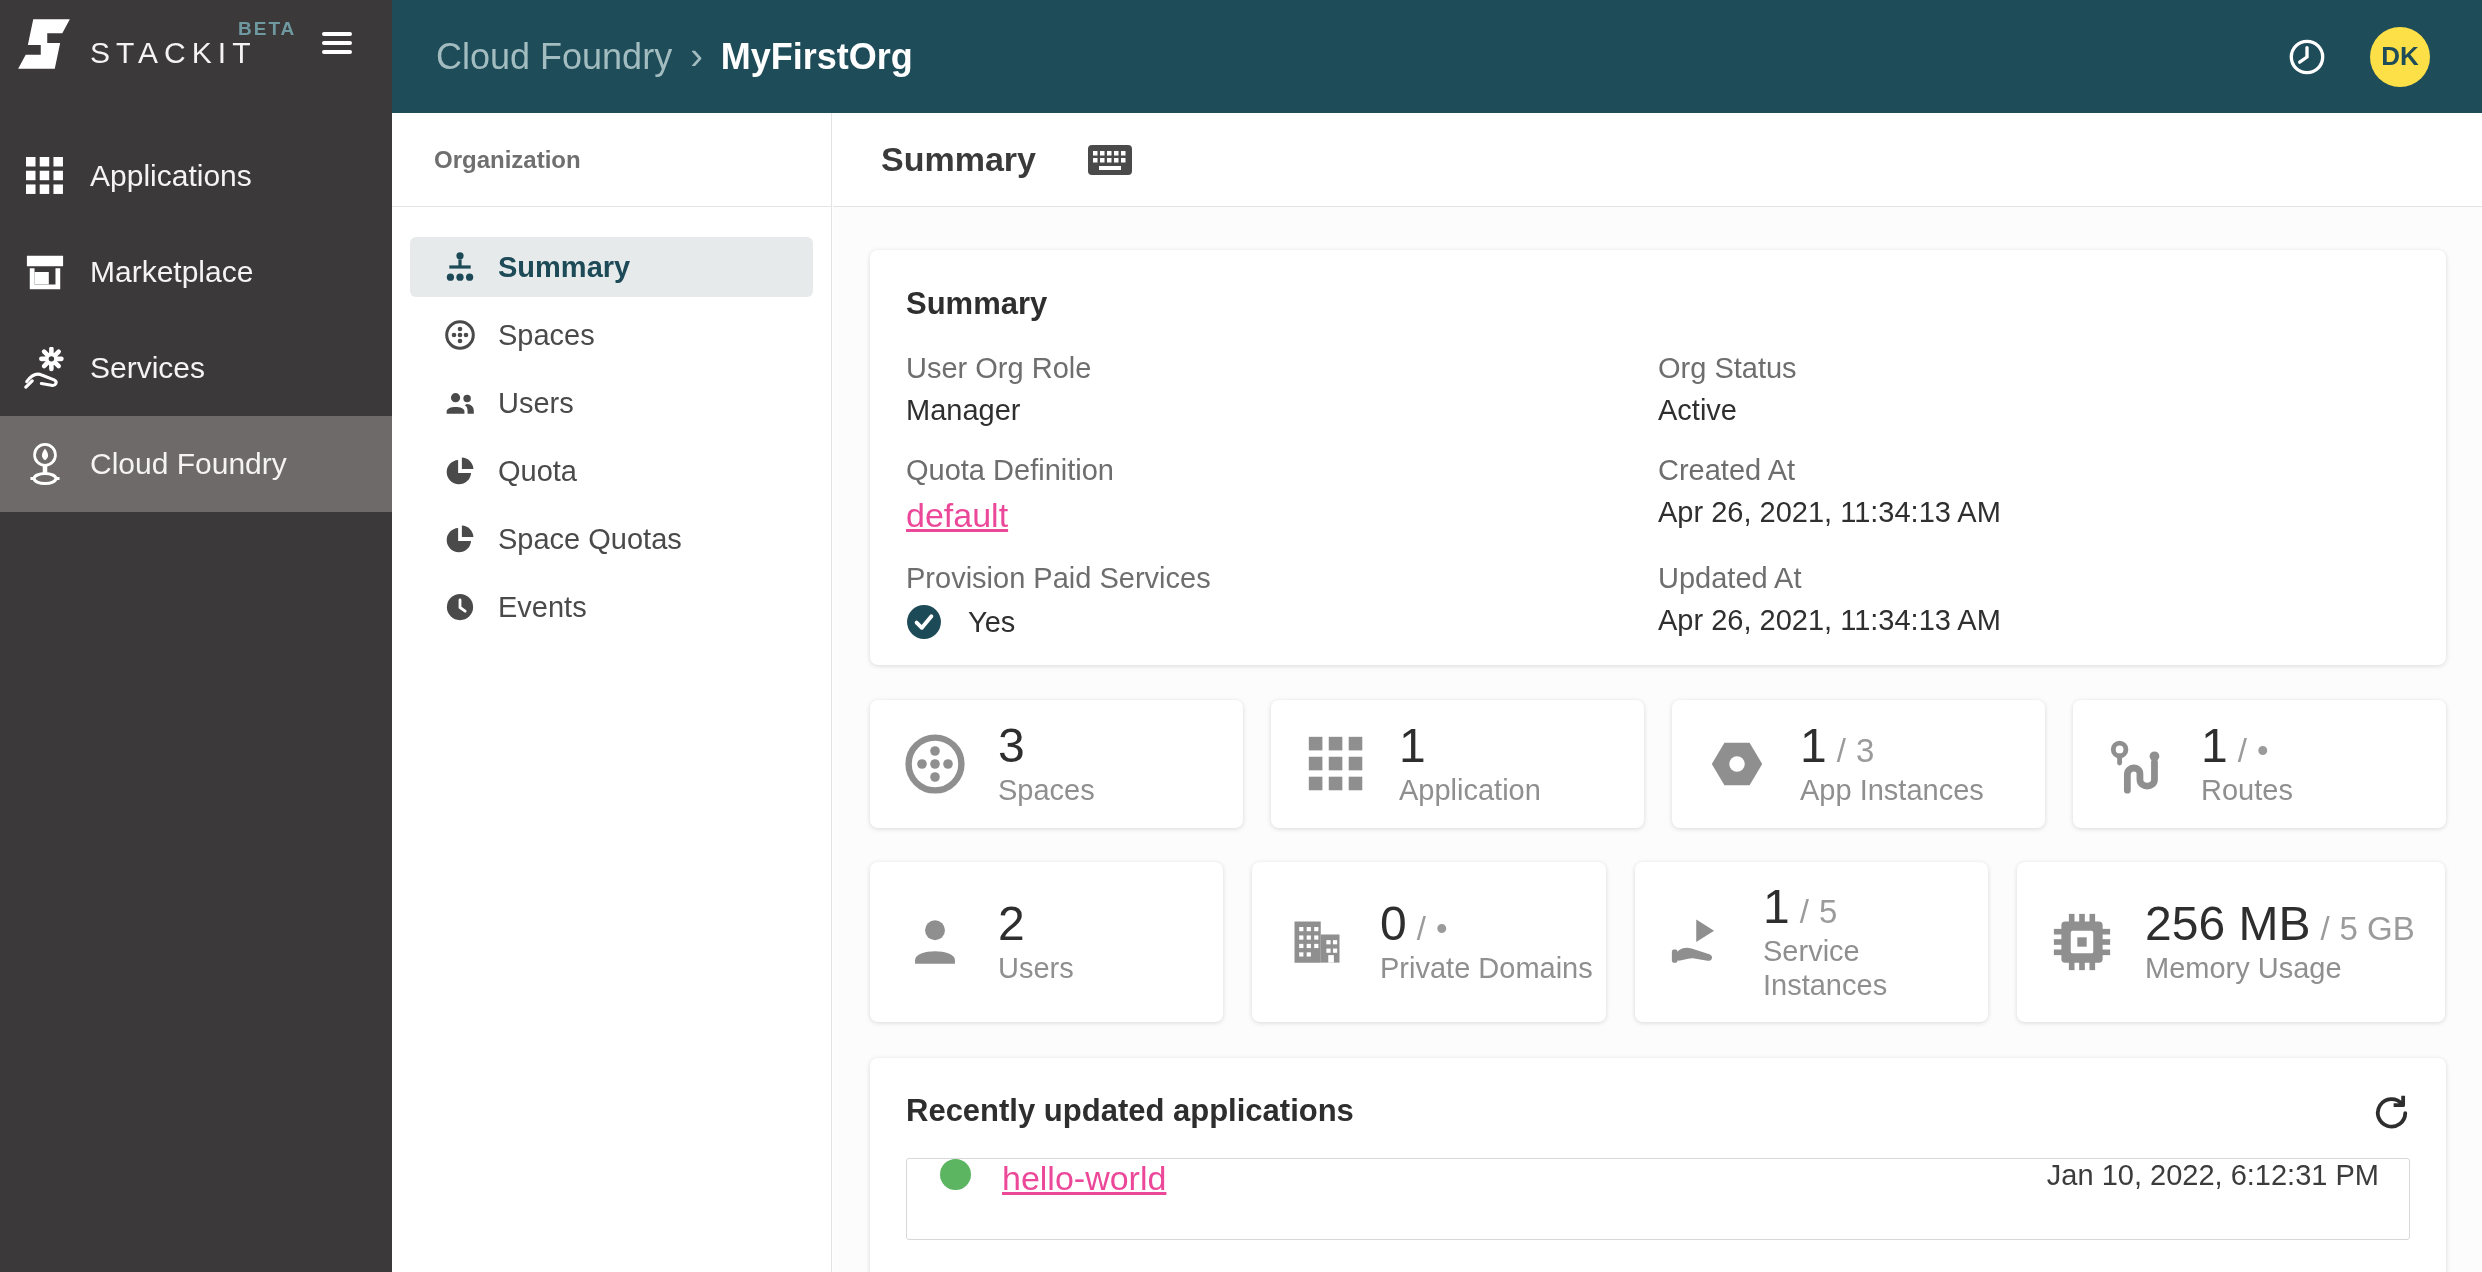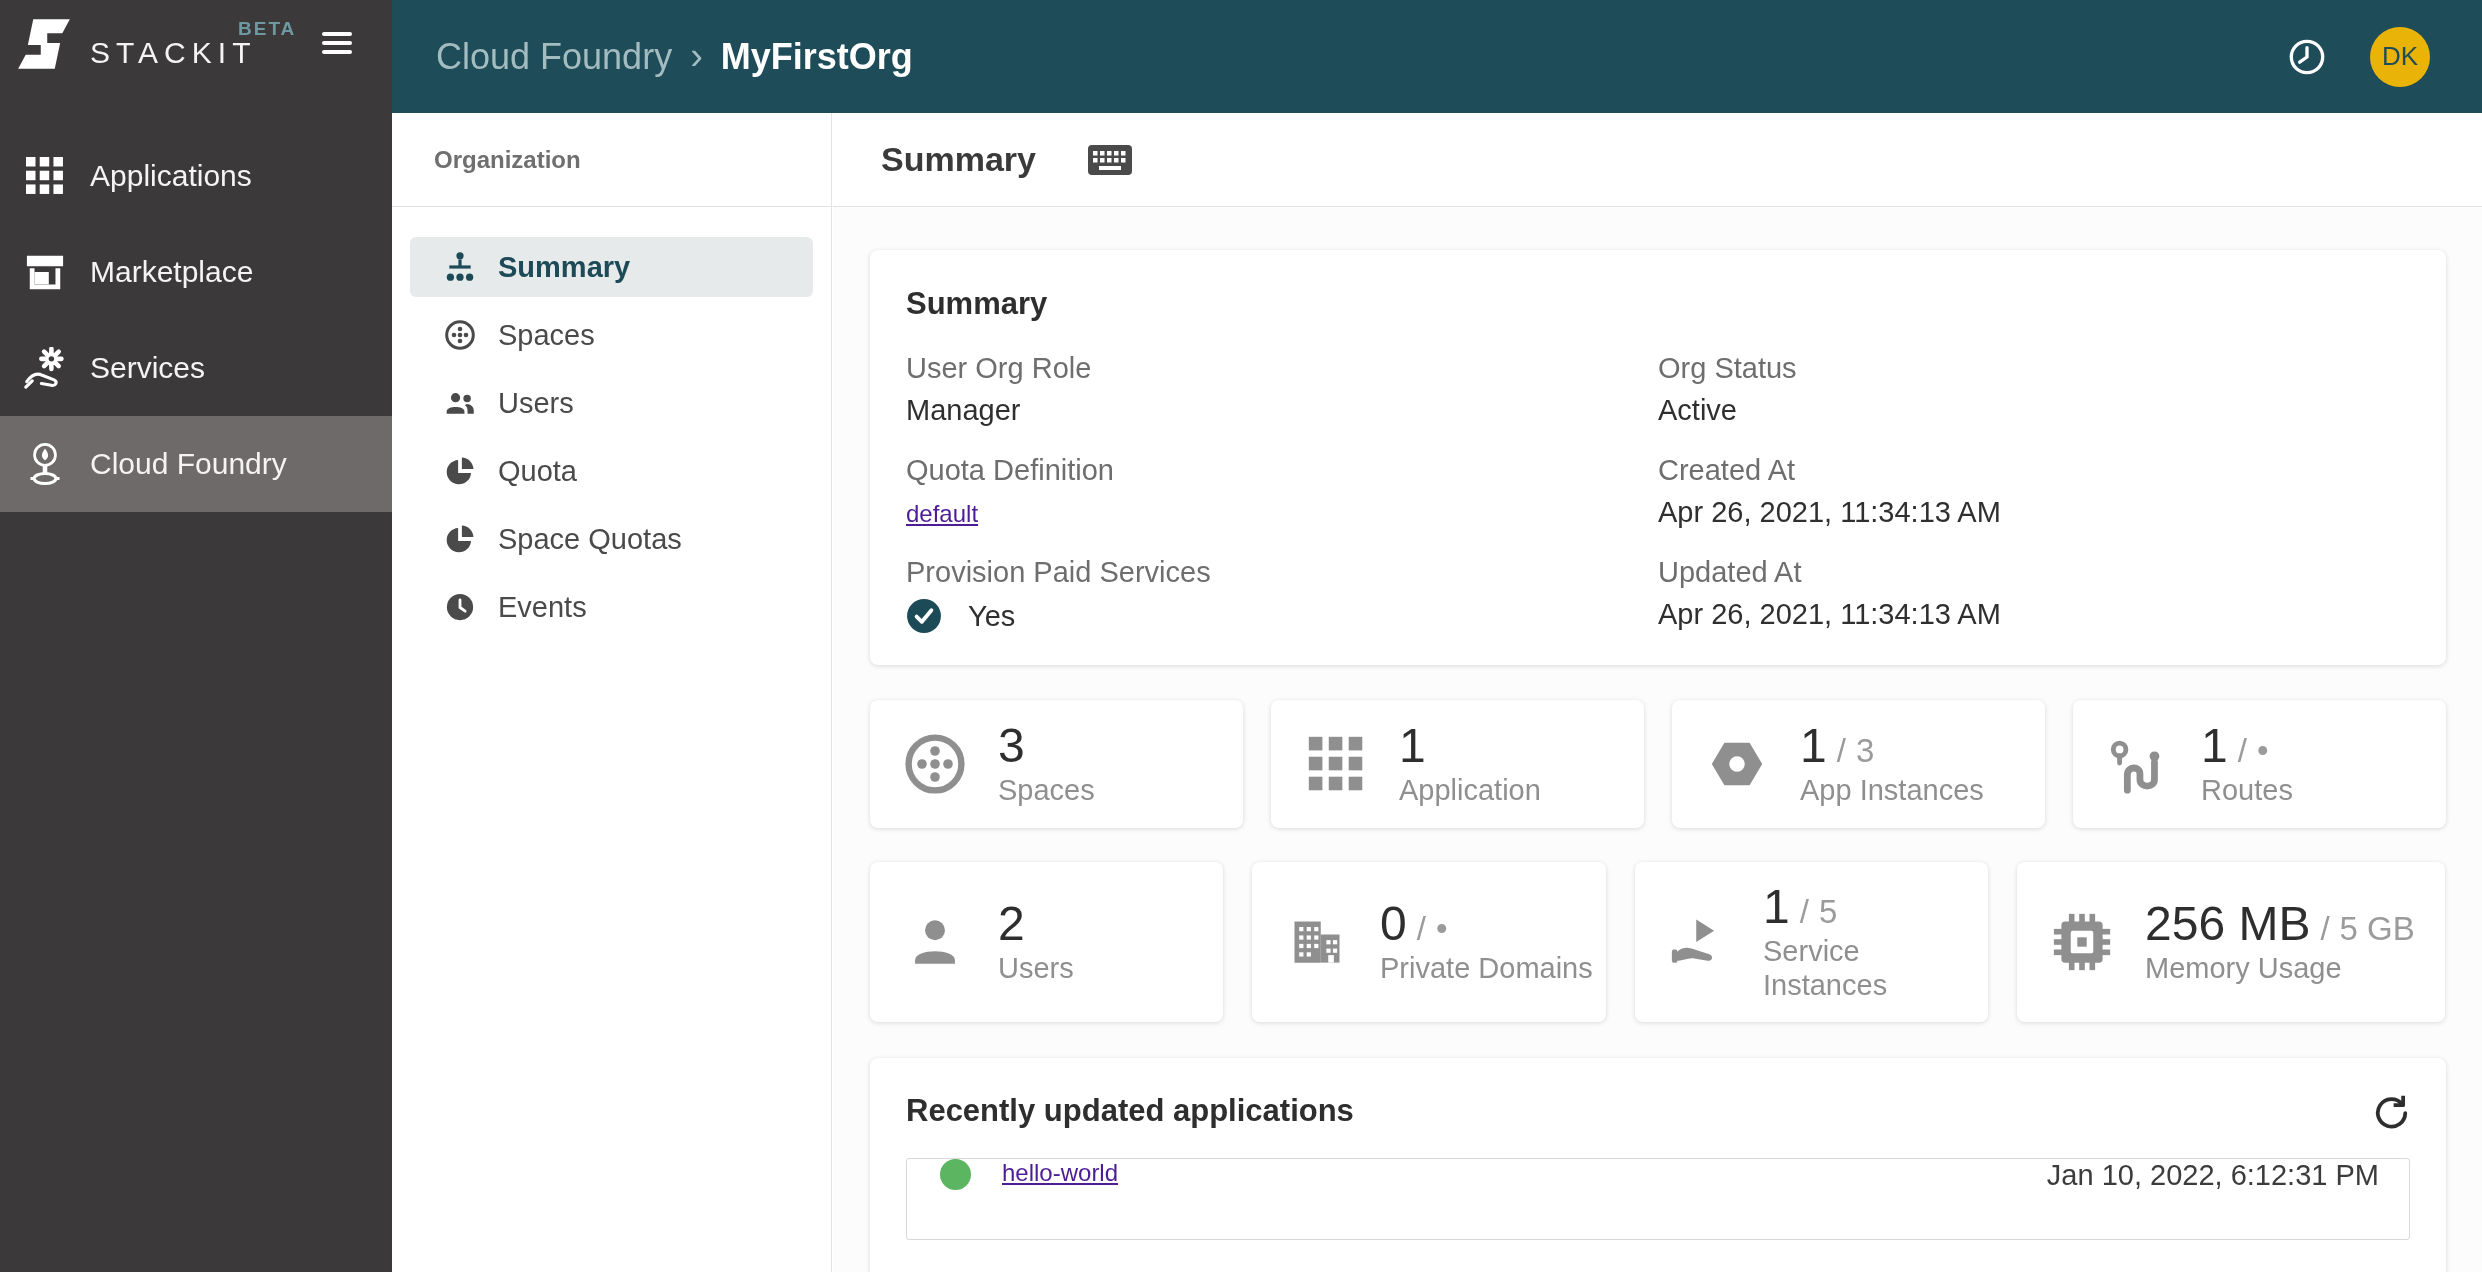--- a/index.html
+++ b/index.html
@@ -41,22 +41,22 @@
   .topbar {
     position: absolute; left: 392px; top: 0; right: 0; height: 113px;
     background: #1e4c59; display: flex; align-items: center; padding: 0 52px 0 44px; z-index: 2;
   }
   .crumb-parent { color: #a3bcc0; font-size: 36px; }
   .crumb-sep { color: #a3bcc0; font-size: 38px; margin: 0 18px; }
   .crumb-current { color: #ffffff; font-size: 36px; font-weight: 700; }
   .topbar-right { margin-left: auto; display: flex; align-items: center; gap: 40px; }
   .icon-btn { background: none; border: none; cursor: pointer; display: flex; }
   .avatar {
-    width: 60px; height: 60px; border-radius: 50%; background: #eab308;
-    color: #1e4c59; font-size: 26px; font-weight: 400;
+    width: 60px; height: 60px; border-radius: 50%; background: #fde047;
+    color: #1e4c59; font-size: 26px; font-weight: 700;
     display: flex; align-items: center; justify-content: center; cursor: pointer;
   }
 
   
   .orgnav {
     position: absolute; left: 392px; top: 113px; width: 440px; bottom: 0;
     background: #fff; border-right: 1px solid #e3e3e3;
   }
   .orgnav-header {
     height: 94px; display: flex; align-items: center; padding-left: 42px;
@@ -85,21 +85,21 @@
 
   .card {
     background: #fff; border-radius: 8px;
     box-shadow: 0 1px 5px rgba(0,0,0,0.14);
   }
   .summary-card { height: 415px; padding: 36px 36px; }
   .card-title { font-size: 31px; font-weight: 700; color: #2e2e2e; }
   .fields { margin-top: 30px; display: grid; grid-template-columns: 1fr 1fr; row-gap: 27px; }
   .field-label { color: #6e6e6e; font-size: 29px; margin-bottom: 9px; }
   .field-value { color: #2f2f2f; font-size: 29px; }
-  .field-value a, .teal-link { color: #4c1d95; text-decoration: underline; cursor: pointer; font-size: 24px; }
+  .field-value a, .teal-link { color: #ec4899; text-decoration: underline; cursor: pointer; font-size: 34px; }
   .check-row { display: flex; align-items: center; gap: 26px; }
 
   .stat-row1 {
     margin-top: 35px; display: grid; grid-template-columns: repeat(4, 1fr);
     gap: 28px; height: 128px;
   }
   .stat-row2 {
     margin-top: 34px; display: grid; grid-template-columns: 353px 354px 353px 428px;
     gap: 29px; height: 160px;
   }

